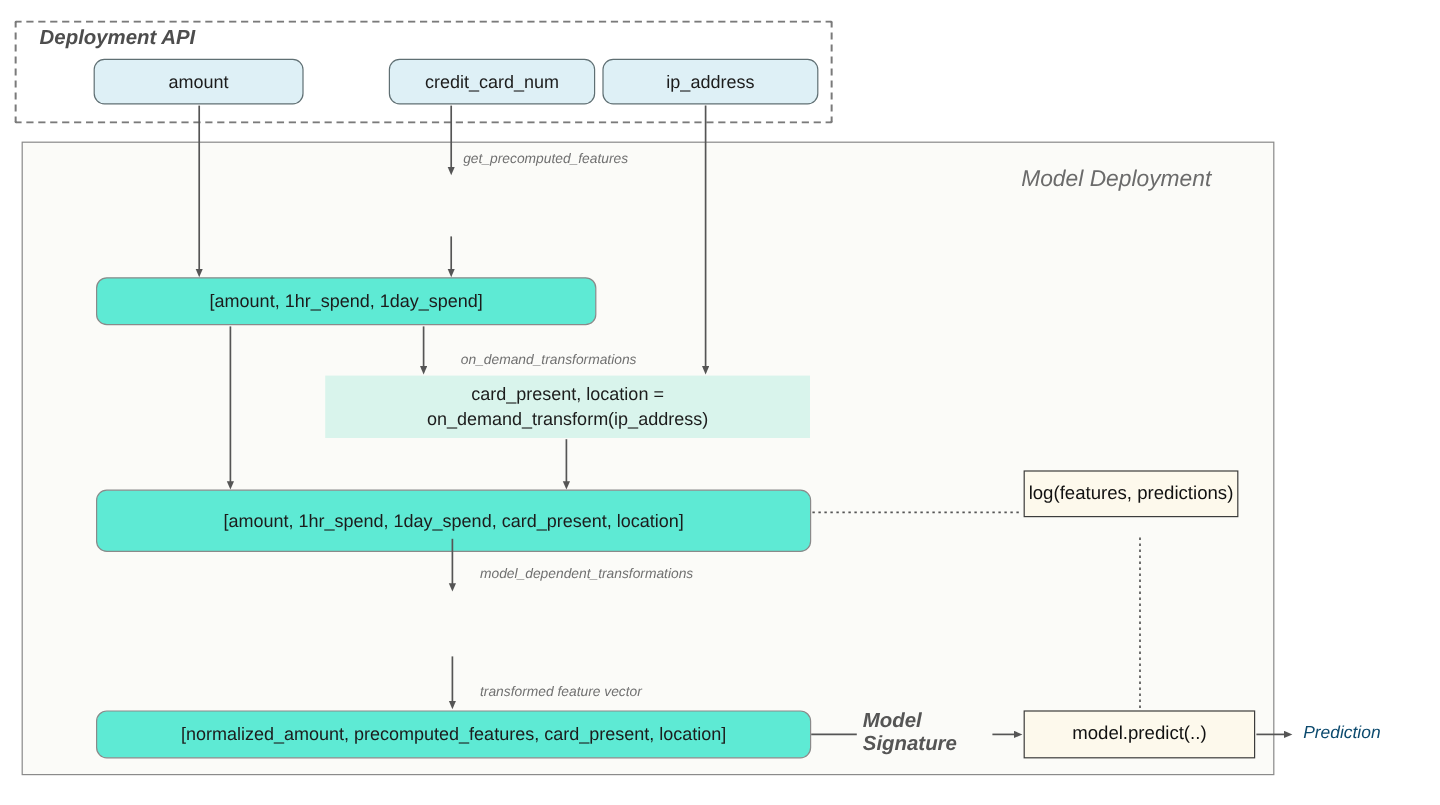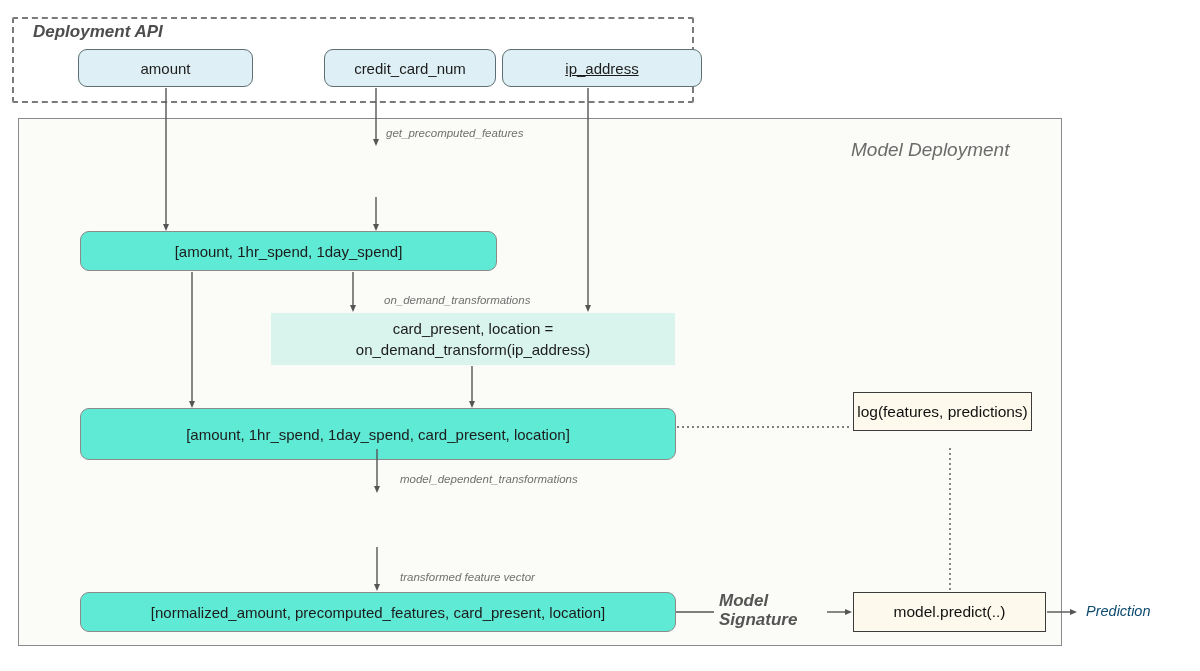--- a/index.html
+++ b/index.html
@@ -58,21 +58,21 @@
 
   <div class="abs group-dashed" style="left:12px;top:17px;width:682px;height:86px;"></div>
   <div class="abs group-title-dashed" style="left:33px;top:22px;">Deployment API</div>
 
   <div class="abs input-box" style="left:78px;top:49px;width:175px;height:38px;">
     <span>amount</span>
   </div>
   <div class="abs input-box" style="left:290px;top:49px;width:172px;height:38px;margin-left:34px;">
     <span>credit_card_num</span>
   </div>
-  <div class="abs input-box" style="left:502px;top:49px;width:200px;height:38px;text-decoration:underline;">
+  <div class="abs input-box" style="left:502px;top:49px;width:180px;height:38px;">
     <span>ip_address</span>
   </div>
 
   <div class="abs group-solid" style="left:18px;top:118px;width:1044px;height:528px;"></div>
   <div class="abs group-title-solid" style="left:851px;top:139px;">Model Deployment</div>
 
   <div class="abs annotation" style="left:386px;top:127px;">get_precomputed_features</div>
 
   <div class="abs vector-box" style="left:80px;top:231px;width:417px;height:40px;">
     <span>[amount, 1hr_spend, 1day_spend]</span>

